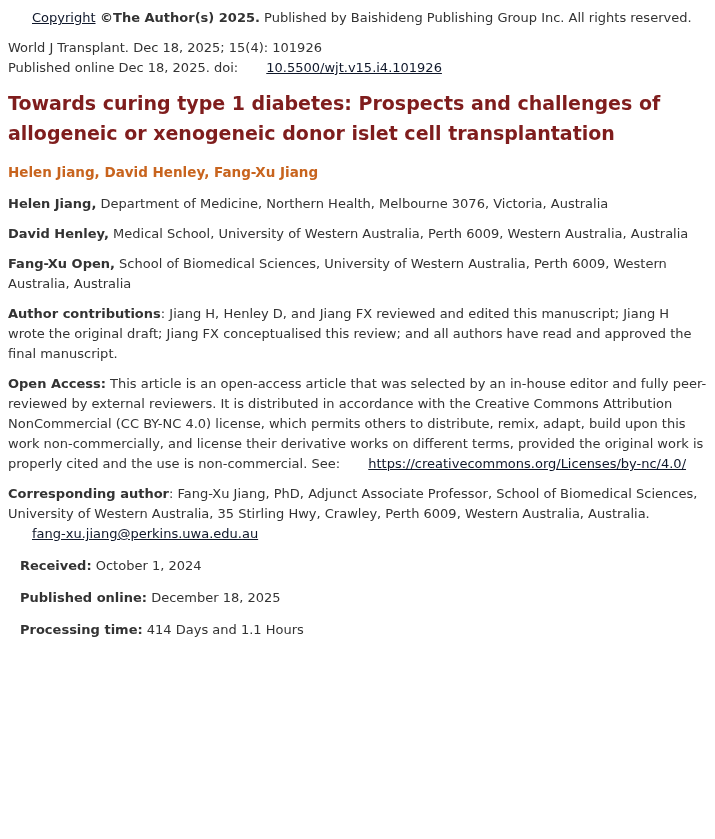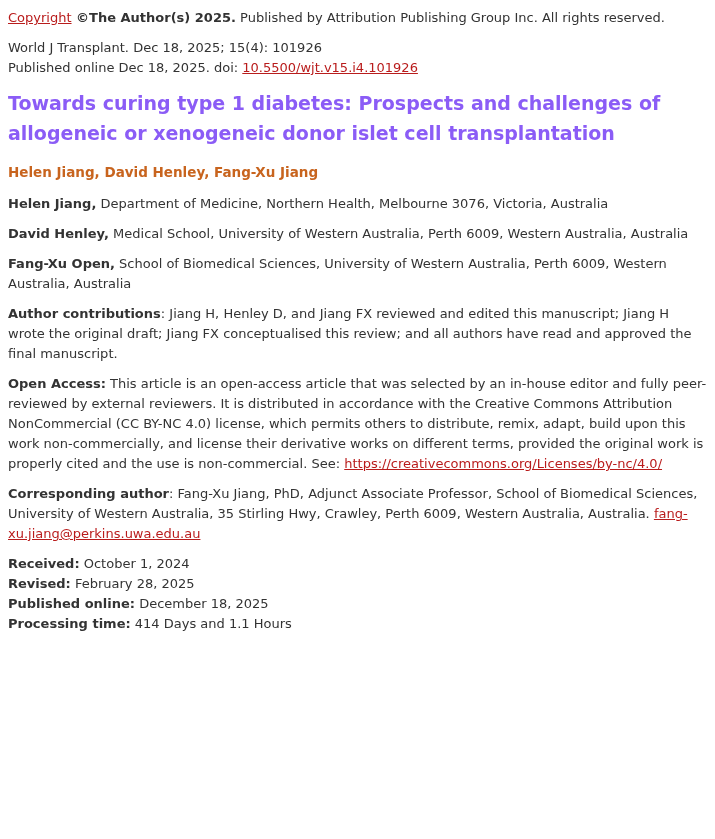--- a/index.html
+++ b/index.html
@@ -16,54 +16,55 @@
     padding: 8px 8px 6px 8px;
     max-width: 699px;
   }
   p {
     margin: 0 0 10px 0;
     font-size: 13px;
     line-height: 20px;
   }
   b { color: #333333; }
   a.link {
-    color: #b91c1c;
+    color: #0f172a;
     text-decoration: underline;
     cursor: pointer;
+    margin-left: 24px;
   }
   h1.title {
     margin: 0 0 14px 0;
     font-size: 19px;
     line-height: 30px;
     font-weight: bold;
-    color: #8b5cf6;
+    color: #7f1d1d;
   }
   .authors {
     margin: 0 0 12px 0;
     font-size: 13.5px;
     line-height: 20px;
     font-weight: bold;
     color: #c8641e;
   }
   .authors .author {
     color: #c8641e;
     cursor: pointer;
   }
   .dates-block {
     font-size: 13px;
     line-height: 20px;
   }
-  .dates-block .date-line { margin: 0; }
+  .dates-block .date-line { margin: 12px; }
 </style>
 </head>
 <body>
 
 <div class="page">
 
-  <p class="meta"><a class="link">Copyright</a><b> ©The Author(s) 2025.</b><span> Published by Attribution Publishing Group Inc. All rights reserved.</span></p>
+  <p class="meta"><a class="link">Copyright</a><b> ©The Author(s) 2025.</b><span> Published by Baishideng Publishing Group Inc. All rights reserved.</span></p>
 
   <p class="meta" style="margin-bottom:10px;"><span>World J Transplant. Dec 18, 2025; 15(4): 101926</span><br><span>Published online Dec 18, 2025. doi: </span><a class="link">10.5500/wjt.v15.i4.101926</a></p>
 
   <h1 class="title">Towards curing type 1 diabetes: Prospects and challenges of allogeneic or xenogeneic donor islet cell transplantation</h1>
 
   <div class="authors"><span class="author">Helen Jiang</span><span>, </span><span class="author">David Henley</span><span>, </span><span class="author">Fang-Xu Jiang</span></div>
 
   <p><b>Helen Jiang,</b><span> Department of Medicine, Northern Health, Melbourne 3076, Victoria, Australia</span></p>
 
 
@@ -74,18 +75,17 @@
 
   <p><b>Author contributions</b><span>: </span><span>Jiang H, Henley D, and Jiang FX reviewed and edited this manuscript; Jiang H wrote the original draft; Jiang FX conceptualised this review; and all authors have read and approved the final manuscript.</span></p>
 
 
   <p><b>Open Access:</b><span> This article is an open-access article that was selected by an in-house editor and fully peer-reviewed by external reviewers. It is distributed in accordance with the Creative Commons Attribution NonCommercial (CC BY-NC 4.0) license, which permits others to distribute, remix, adapt, build upon this work non-commercially, and license their derivative works on different terms, provided the original work is properly cited and the use is non-commercial. See: </span><a class="link">https://creativecommons.org/Licenses/by-nc/4.0/</a></p>
 
   <p><b>Corresponding author</b><span>: </span><span>Fang-Xu Jiang, PhD, Adjunct Associate Professor, School of Biomedical Sciences, University of Western Australia, 35 Stirling Hwy, Crawley, Perth 6009, Western Australia, Australia. </span><a class="link">fang-xu.jiang@perkins.uwa.edu.au</a></p>
 
   <div class="dates-block">
     <p class="date-line"><b>Received:</b><span> October 1, 2024</span></p>
-    <p class="date-line"><b>Revised:</b><span> February 28, 2025</span></p>
     <p class="date-line"><b>Published online:</b><span> December 18, 2025</span></p>
     <p class="date-line"><b>Processing time:</b><span> 414 Days and 1.1 Hours</span></p>
   </div>
 
 </div>
 
 </body></html>

